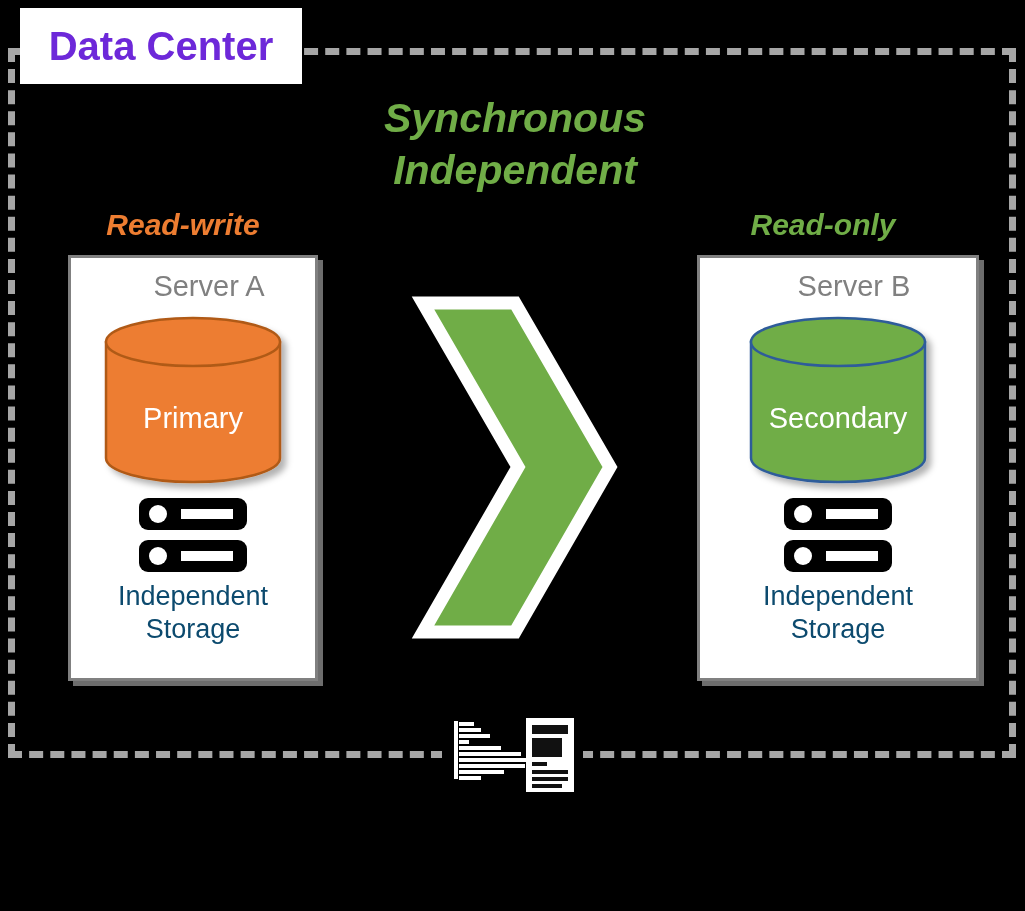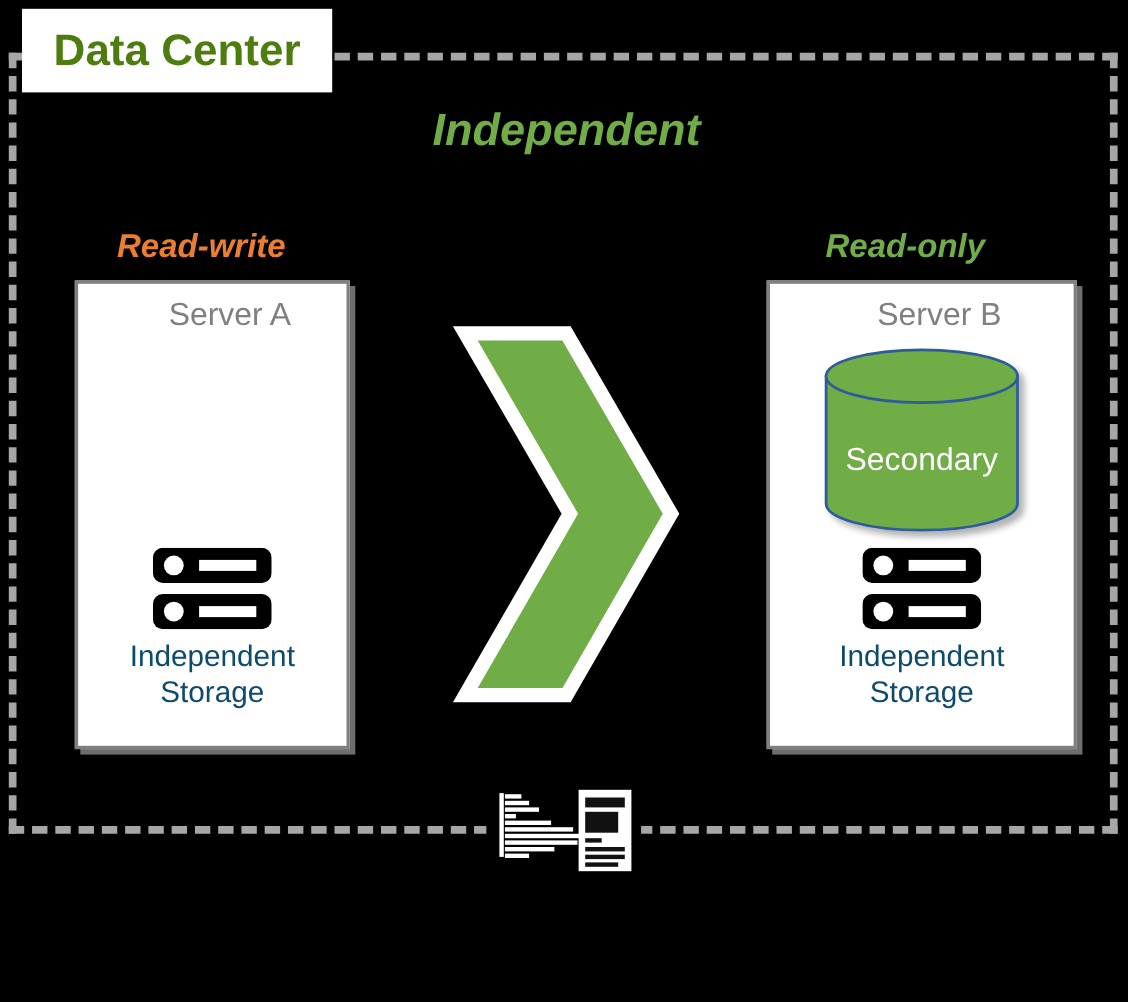--- a/index.html
+++ b/index.html
@@ -30,21 +30,21 @@
     left: 20px;
     top: 8px;
     width: 282px;
     height: 76px;
     background: #ffffff;
     display: flex;
     align-items: center;
     justify-content: center;
   }
   #dc-label-text {
-    color: #4d7c0f;
+    color: #6d28d9;
     font-size: 40px;
     font-weight: bold;
     letter-spacing: 0px;
     line-height: 1;
   }
 
   
   #center-title {
     position: absolute;
     left: 330px;
@@ -162,29 +162,44 @@
 </head>
 <body>
 
 <div id="dc-boundary"></div>
 
 <div id="dc-label">
   <span id="dc-label-text">Data Center</span>
 </div>
 
 <div id="center-title">
+  <div>Synchronous</div>
   <div>Independent</div>
 </div>
 
 <div id="role-left" class="role-label">Read-write</div>
 <div id="role-right" class="role-label">Read-only</div>
 
 <div id="panel-left" class="server-panel">
   <div class="server-title">Server A</div>
 
+  <div class="cylinder">
+    <svg class="cyl-svg" viewBox="0 0 178 168" preserveAspectRatio="none" aria-hidden="true">
+      <defs>
+        <filter id="shadowA" x="-30%" y="-30%" width="170%" height="170%">
+          <feDropShadow dx="5" dy="5" stdDeviation="3" flood-color="#000000" flood-opacity="0.30"></feDropShadow>
+        </filter>
+      </defs>
+      <g filter="url(#shadowA)">
+        <path d="M2,26 L2,142 A87,24 0 0 0 176,142 L176,26 Z" fill="#ed7d31" stroke="#b05a18" stroke-width="2.5"></path>
+        <ellipse cx="89" cy="26" rx="87" ry="24" fill="#ed7d31" stroke="#b05a18" stroke-width="2.5"></ellipse>
+      </g>
+    </svg>
+    <div class="cyl-text">Primary</div>
+  </div>
 
   <div class="rack-icon">
     <svg viewBox="0 0 108 74" aria-hidden="true">
       <rect x="0" y="0" width="108" height="32" rx="9" ry="9" fill="#000000"></rect>
       <circle cx="19" cy="16" r="9" fill="#ffffff"></circle>
       <rect x="42" y="11" width="52" height="10" fill="#ffffff"></rect>
       <rect x="0" y="42" width="108" height="32" rx="9" ry="9" fill="#000000"></rect>
       <circle cx="19" cy="58" r="9" fill="#ffffff"></circle>
       <rect x="42" y="53" width="52" height="10" fill="#ffffff"></rect>
     </svg>

